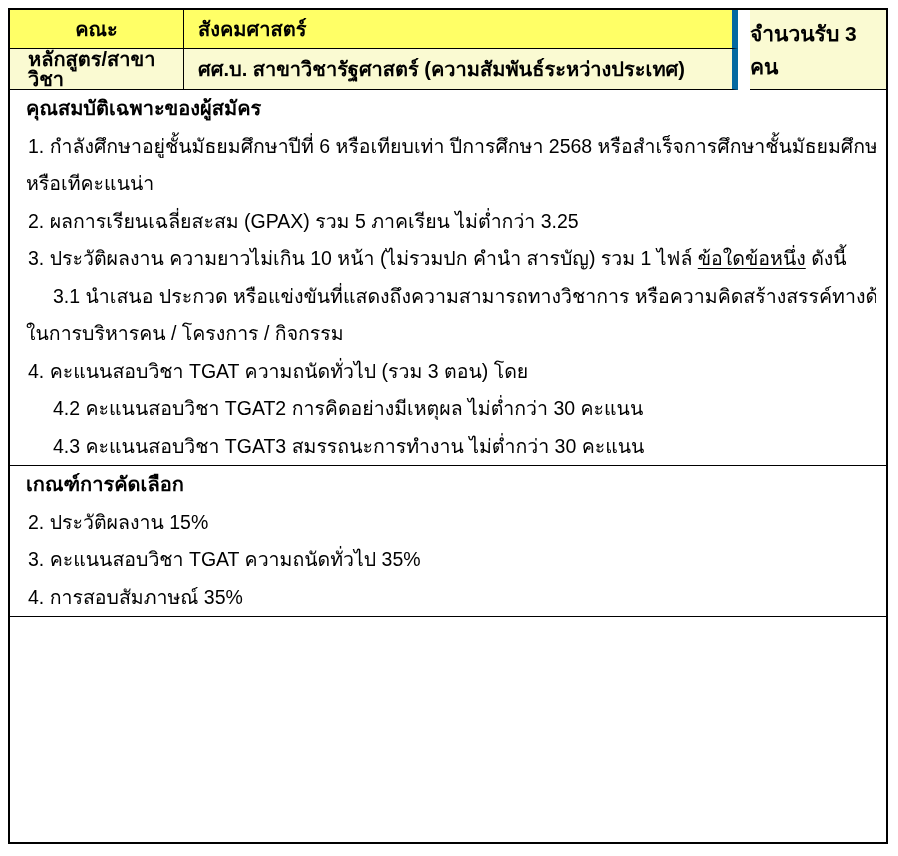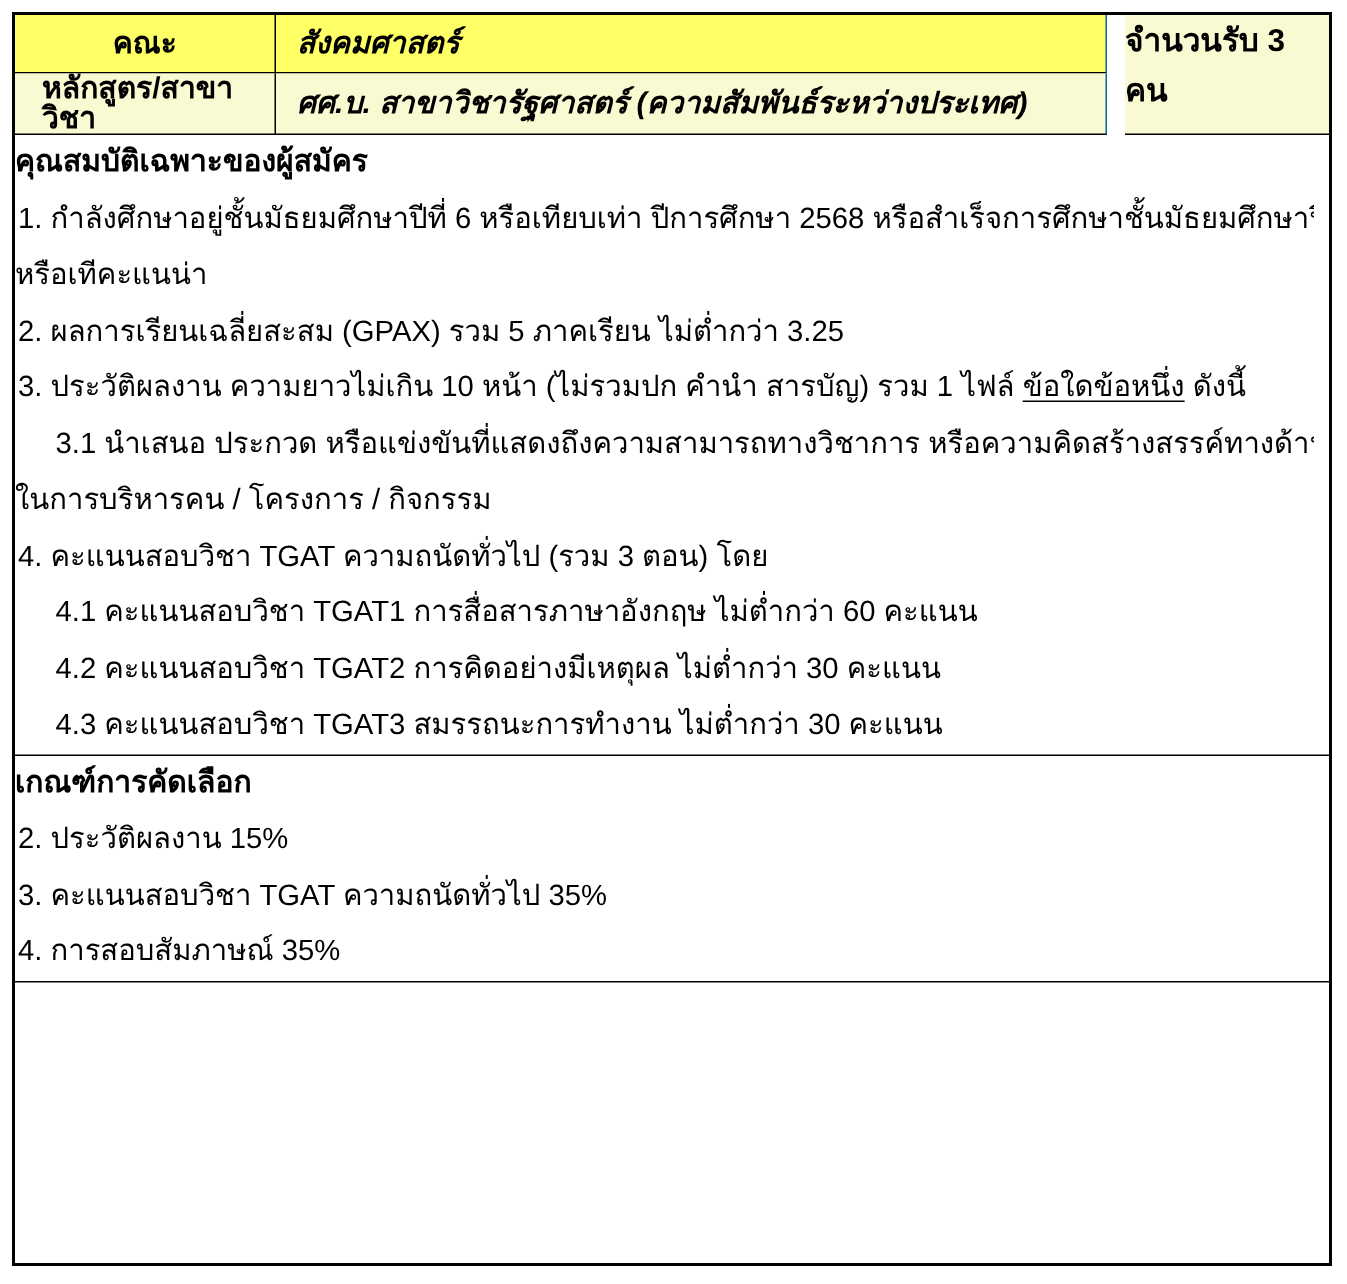--- a/index.html
+++ b/index.html
@@ -17,32 +17,32 @@
   .header{
     display:grid;
     grid-template-columns:174px 554px 1fr;
     grid-template-rows:39px 41px;
   }
   .cell{
     box-sizing:border-box;display:flex;align-items:center;
     font-weight:bold;font-size:20px;line-height:1;
   }
   .cell.label{justify-content:center;border-right:1px solid #000;}
-  .cell.value{padding-left:14px;border-right:1px solid #0369a1;font-style:italic;}
+  .cell.value{padding-left:14px;border-right:6px solid #0369a1;}
   .r1{background:var(--header-row1-bg,#FFFF66);border-bottom:1px solid #000;}
   .r2{background:var(--header-row2-bg,#FAFAD2);border-bottom:1px solid #000;padding-left:18px;}
   .quota{
     grid-column:3;grid-row:1 / 3;
     background:var(--quota-bg,#FAFAD2);
-    display:flex;justify-content:center;
+    display:flex;align-items:center;justify-content:center;
     font-weight:bold;font-size:21px;
     border-bottom:1px solid #000;box-sizing:border-box;margin-left:12px;
   }
   
-  .section{border-bottom:1px solid #000;padding:0 10px 0 0;box-sizing:border-box;}
+  .section{border-bottom:1px solid #000;padding:0 10px 0 16px;box-sizing:border-box;}
   .section:last-child{border-bottom:none;}
   .heading{font-weight:bold;font-size:20px;line-height:37.5px;white-space:nowrap;}
   .line{font-size:19.5px;line-height:37.5px;white-space:nowrap;overflow:hidden;}
   .indent-item{padding-left:2px;}
   .indent-sub{padding-left:27px;}
   .indent-none{padding-left:0;}
   .u{text-decoration:underline;text-underline-offset:3px;}
 </style>
 </head>
 <body>
@@ -70,21 +70,20 @@
   <div class="section">
     <div class="heading">คุณสมบัติเฉพาะของผู้สมัคร</div>
     <div>
         <div class="line indent-item">1. กำลังศึกษาอยู่ชั้นมัธยมศึกษาปีที่ 6 หรือเทียบเท่า ปีการศึกษา 2568 หรือสำเร็จการศึกษาชั้นมัธยมศึกษาปีที่ 6</div>
         <div class="line indent-none">หรือเทีคะแนน่า</div>
         <div class="line indent-item">2. ผลการเรียนเฉลี่ยสะสม (GPAX) รวม 5 ภาคเรียน ไม่ต่ำกว่า 3.25</div>
         <div class="line indent-item"><span>3. ประวัติผลงาน ความยาวไม่เกิน 10 หน้า (ไม่รวมปก คำนำ สารบัญ) รวม 1 ไฟล์ </span><span class="u">ข้อใดข้อหนึ่ง</span><span> ดังนี้</span></div>
         <div class="line indent-sub">3.1 นำเสนอ ประกวด หรือแข่งขันที่แสดงถึงความสามารถทางวิชาการ หรือความคิดสร้างสรรค์ทางด้านรัฐศาสตร์</div>
         <div class="line indent-none">ในการบริหารคน / โครงการ / กิจกรรม</div>
         <div class="line indent-item">4. คะแนนสอบวิชา TGAT ความถนัดทั่วไป (รวม 3 ตอน) โดย</div>
-        <div class="line indent-sub">4.1 คะแนนสอบวิชา TGAT1 การสื่อสารภาษาอังกฤษ ไม่ต่ำกว่า 60 คะแนน</div>
         <div class="line indent-sub">4.2 คะแนนสอบวิชา TGAT2 การคิดอย่างมีเหตุผล ไม่ต่ำกว่า 30 คะแนน</div>
         <div class="line indent-sub">4.3 คะแนนสอบวิชา TGAT3 สมรรถนะการทำงาน ไม่ต่ำกว่า 30 คะแนน</div>
       </div>
   </div>
 
   <div class="section">
     <div class="heading">เกณฑ์การคัดเลือก</div>
     <div>
         <div class="line indent-item">2. ประวัติผลงาน 15%</div>
         <div class="line indent-item">3. คะแนนสอบวิชา TGAT ความถนัดทั่วไป 35%</div>

